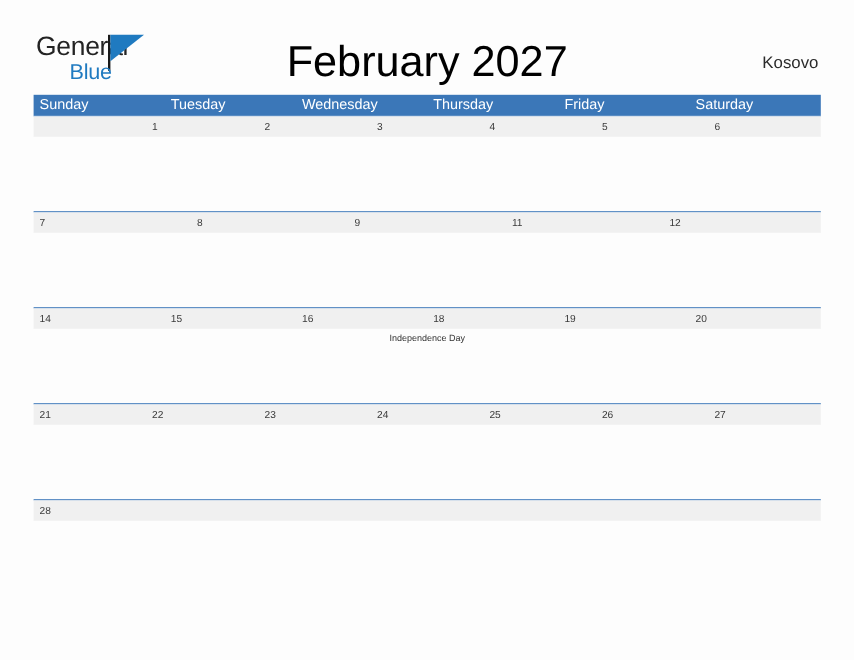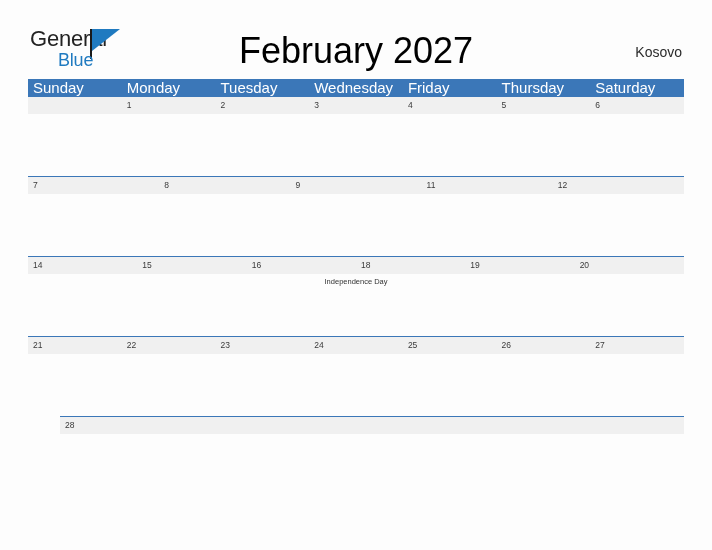--- a/index.html
+++ b/index.html
@@ -94,37 +94,36 @@
   }
 
   .weekday-header {
     display: flex;
     background: #3b77b8;
     height: 17px;
   }
   .weekday-cell {
     flex: 1 1 0;
     color: #ffffff;
-    font-size: 15px;
+    font-size: 12px;
     line-height: 17px;
     padding-left: 5px;
     box-sizing: border-box;
     overflow: hidden;
     white-space: nowrap;
   }
 
   .week-row {
     position: relative;
     border-top: 1px solid #3b77b8;
     height: 80px;
     box-sizing: border-box;
   }
   .week-row.short {
     height: 18px;
-    margin-left: 32px;
   }
 
   .date-band {
     display: flex;
     height: 17px;
     background: #f0f0f0;
   }
   .date-cell {
     flex: 1 1 0;
     font-size: 8.5px;
@@ -167,25 +166,24 @@
 
   <div class="cal-title">February 2027</div>
 
   <div class="country-label">Kosovo</div>
 
 </div>
 
 <div class="calendar">
   <div class="weekday-header">
       <div class="weekday-cell">Sunday</div>
-      <div class="weekday-cell">Monday</div>
       <div class="weekday-cell">Tuesday</div>
       <div class="weekday-cell">Wednesday</div>
+      <div class="weekday-cell">Thursday</div>
       <div class="weekday-cell">Friday</div>
-      <div class="weekday-cell">Thursday</div>
       <div class="weekday-cell">Saturday</div>
     </div>
   <div class="week-rows">
       <div class="week-row">
         <div class="date-band">
           <div class="date-cell"></div>
           <div class="date-cell">1</div>
           <div class="date-cell">2</div>
           <div class="date-cell">3</div>
           <div class="date-cell">4</div>

